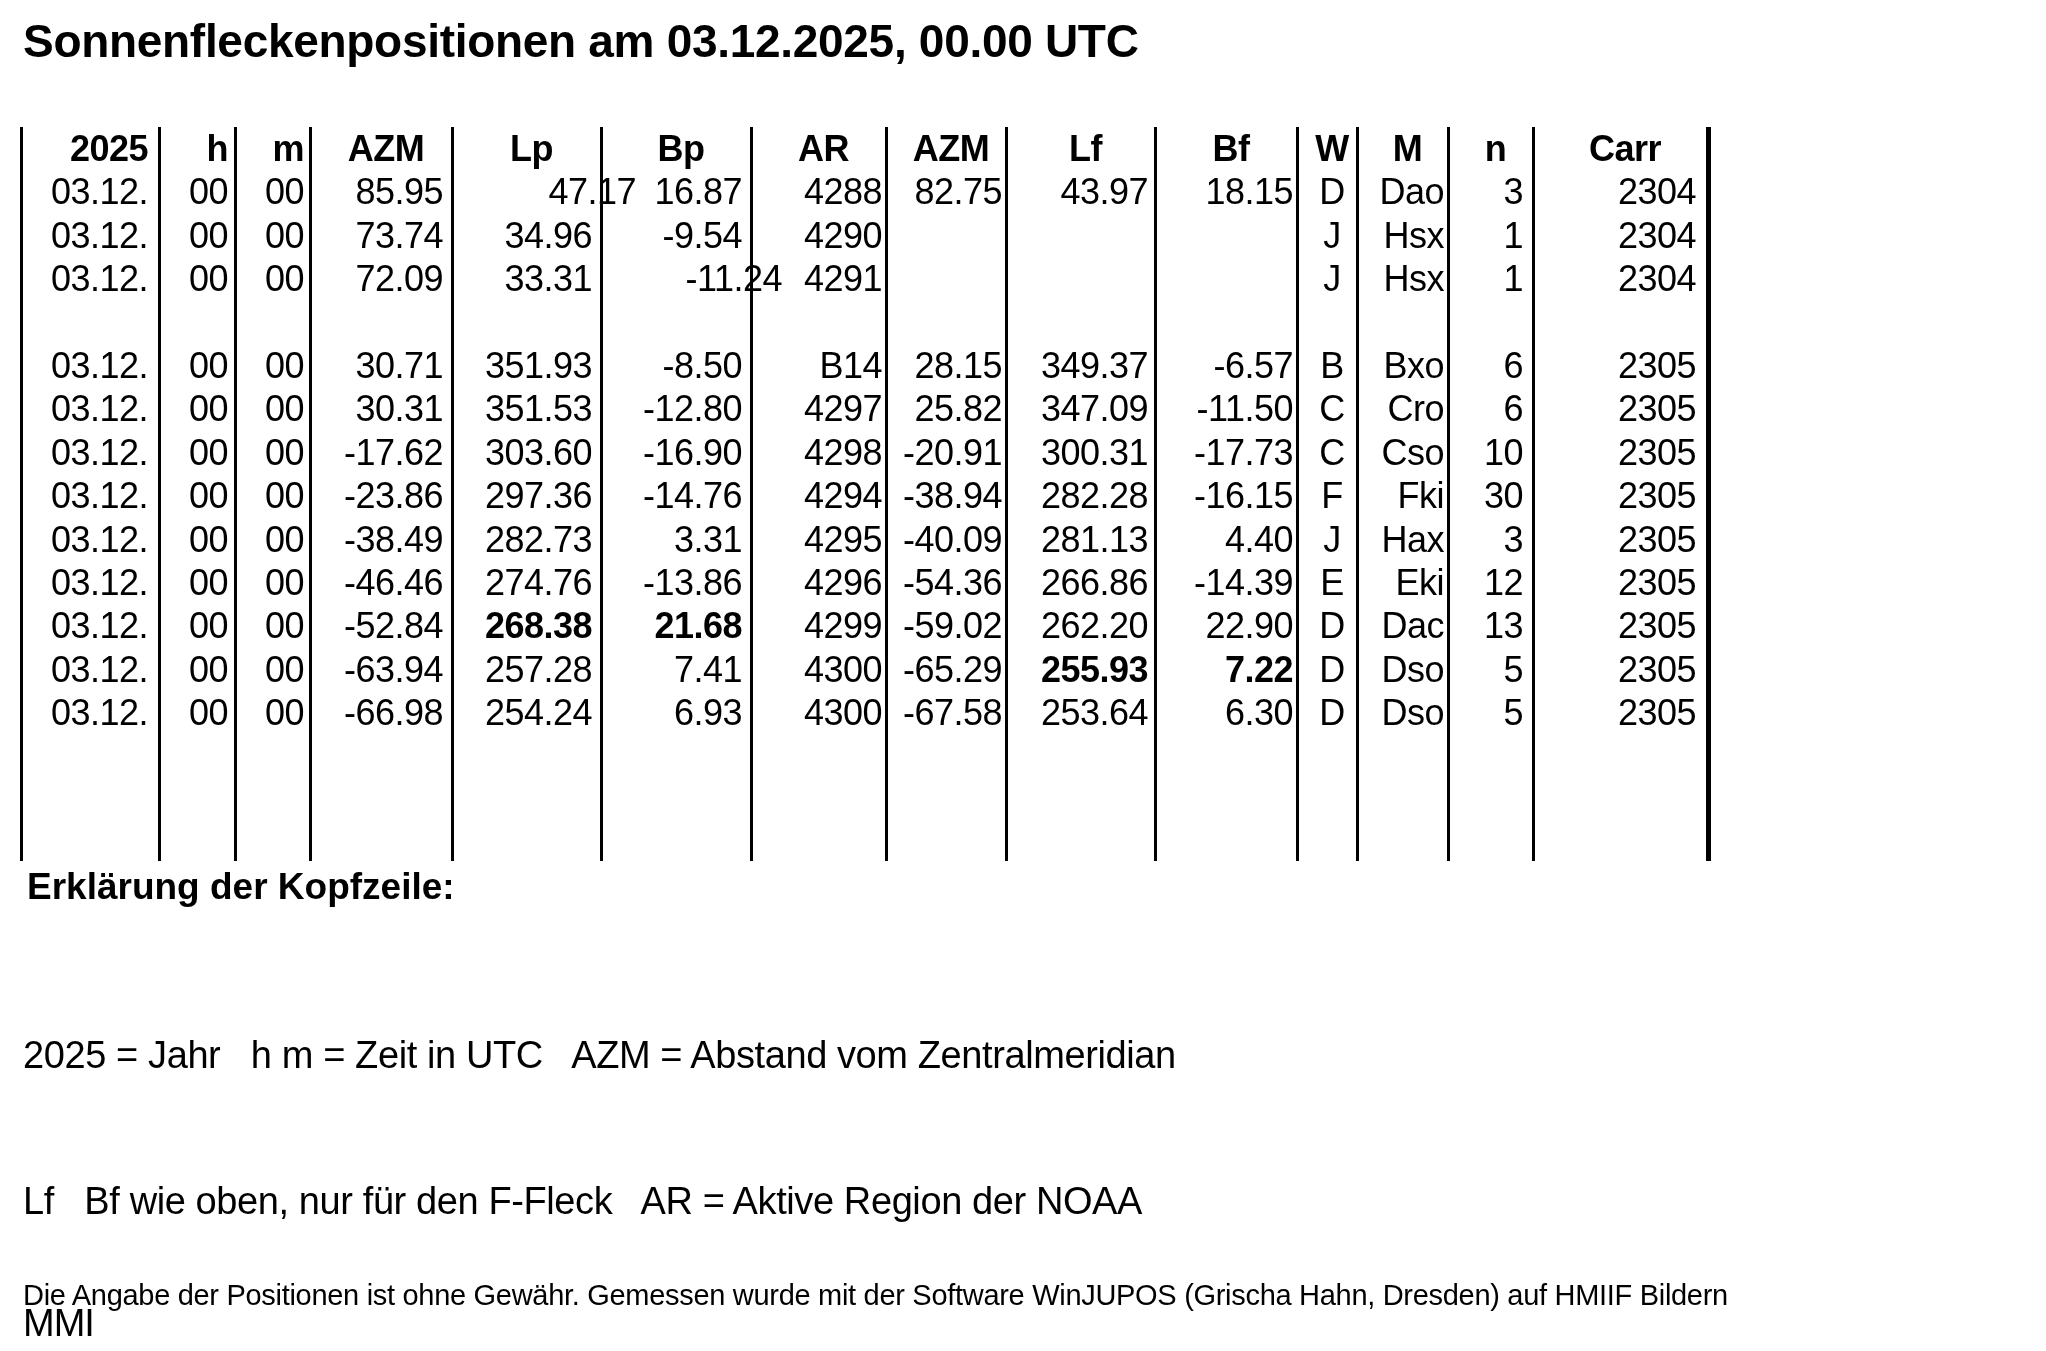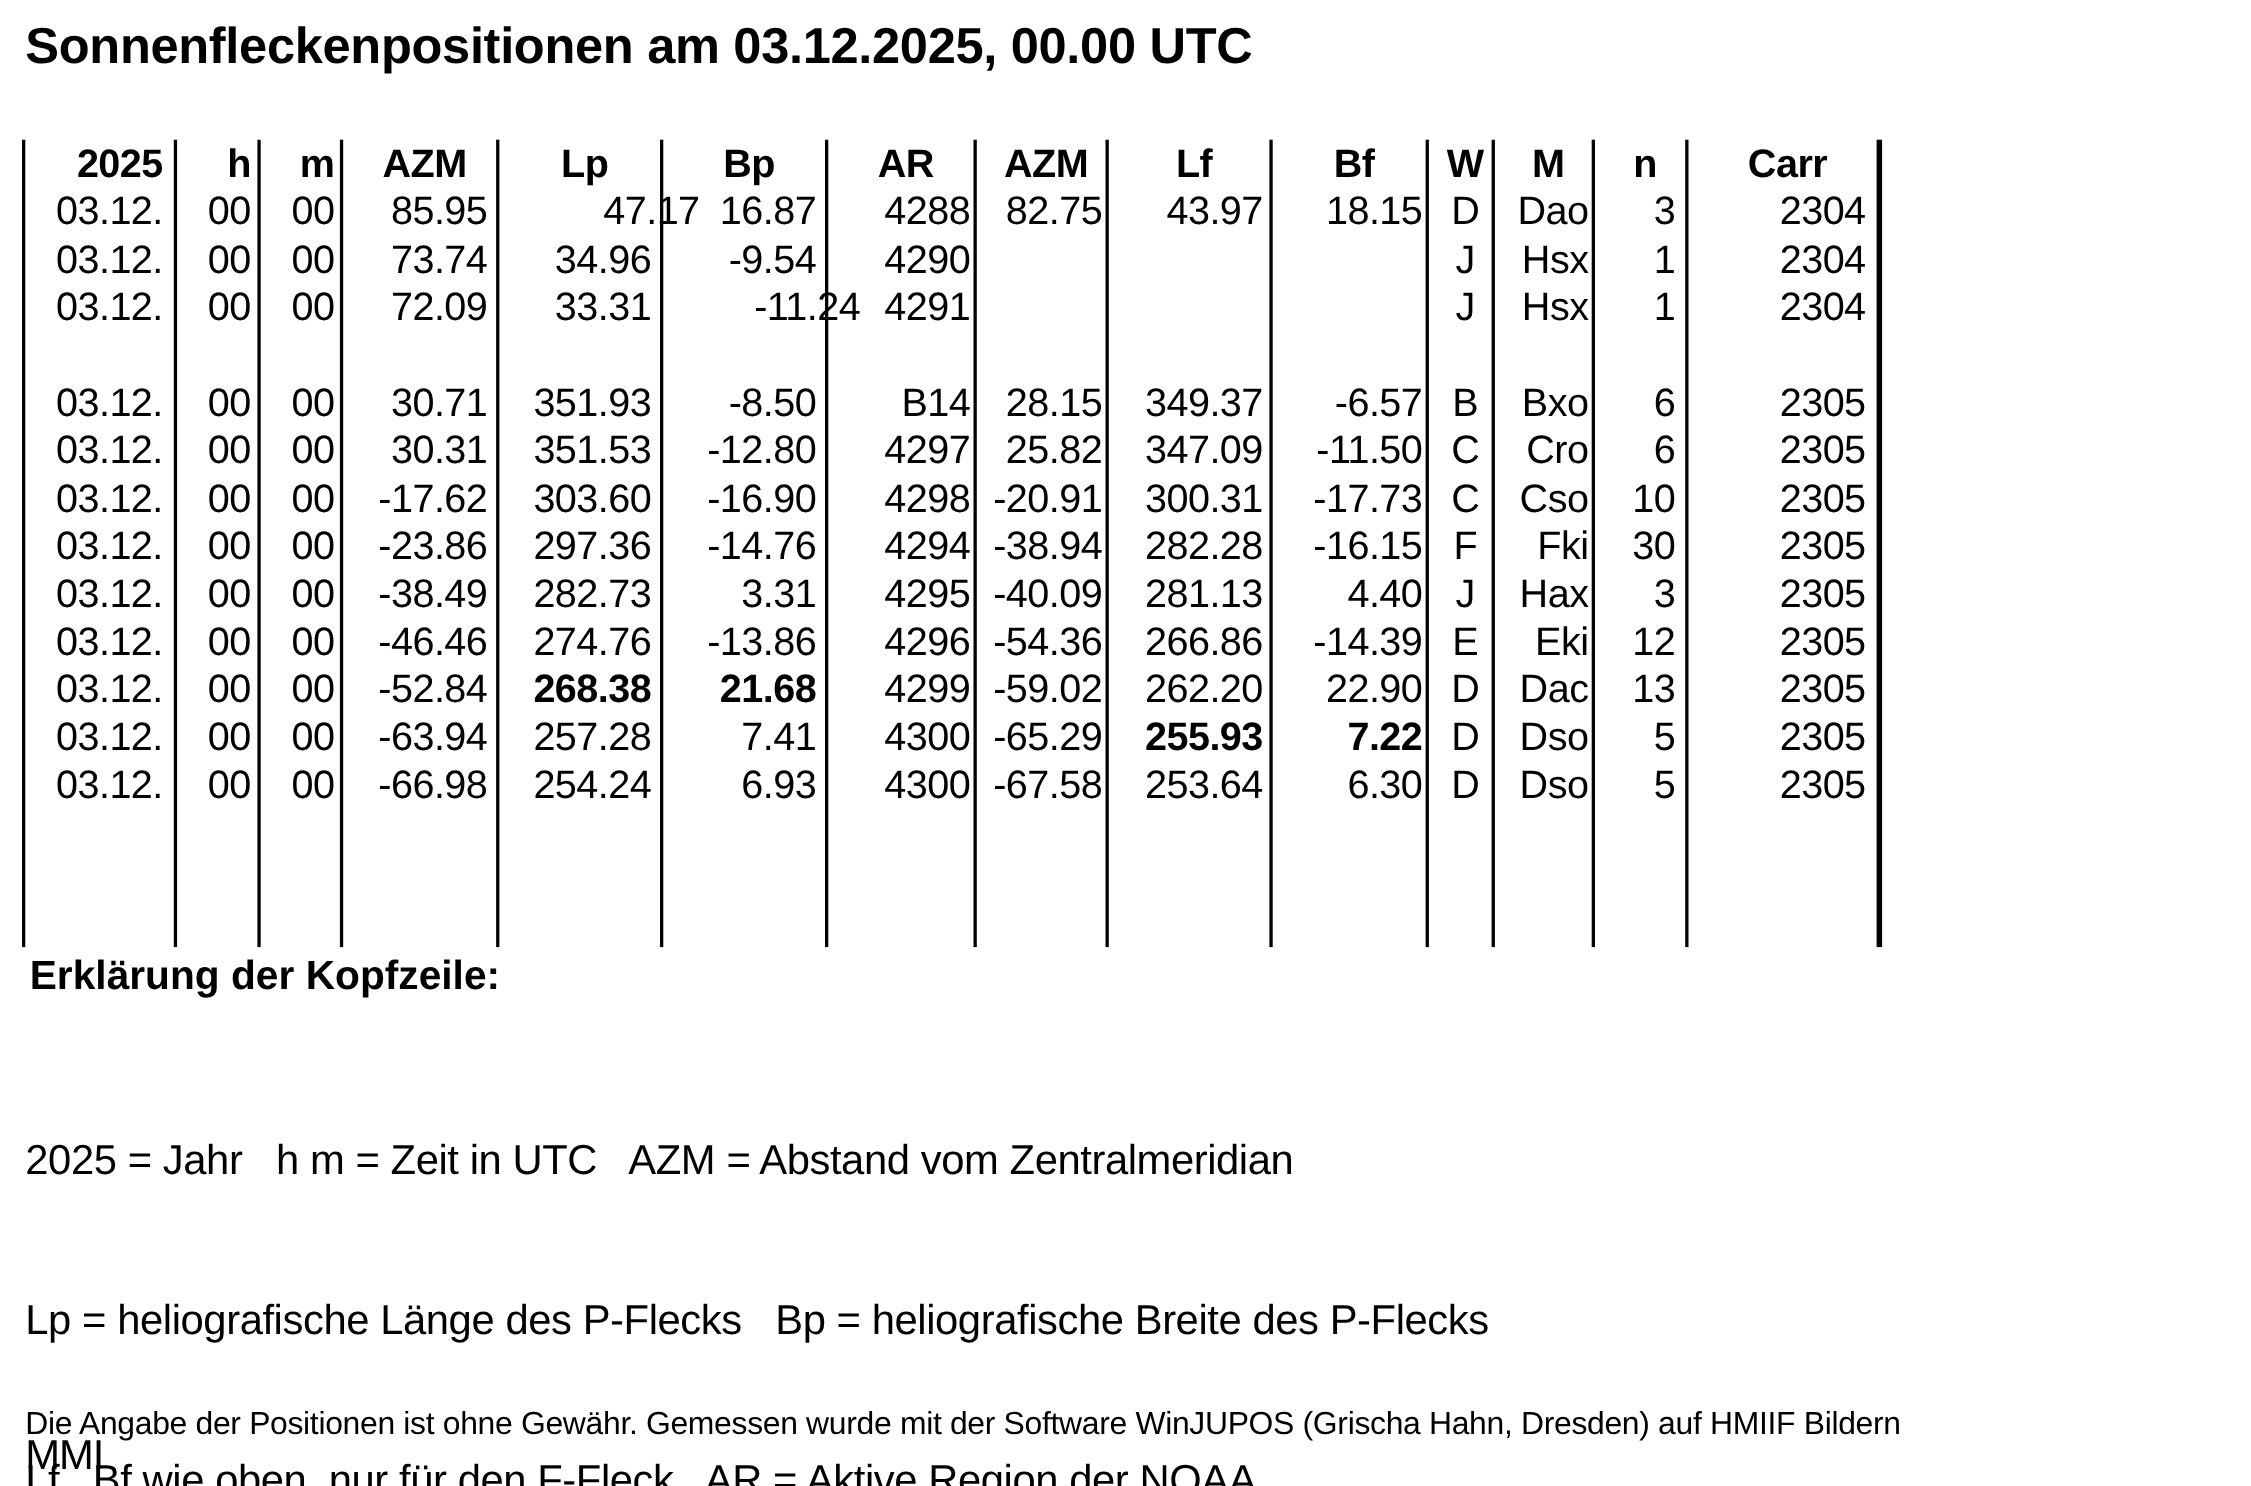--- a/index.html
+++ b/index.html
@@ -328,21 +328,20 @@
         <div class="cell" style="left: 1360px; width: 80px;">Dso</div>
         <div class="cell" style="left: 1451px; width: 68px;">5</div>
         <div class="cell" style="left: 1536px; width: 156px;">2305</div>
       </div>
     </div>
 </div>
 
 <div class="legend-title">Erklärung der Kopfzeile:</div>
 <div class="legend-lines">
   <div>2025 = Jahr   h m = Zeit in UTC   AZM = Abstand vom Zentralmeridian</div>
-  <div>Lp = heliografische Länge des P-Flecks   Bp = heliografische Breite des P-Flecks</div>
   <div>Lf   Bf wie oben, nur für den F-Fleck   AR = Aktive Region der NOAA</div>
   
   
 </div>
 
 <div class="disclaimer">
   <div>Die Angabe der Positionen ist ohne Gewähr. Gemessen wurde mit der Software WinJUPOS (Grischa Hahn, Dresden) auf HMIIF Bildern</div>
   
 </div>
 

